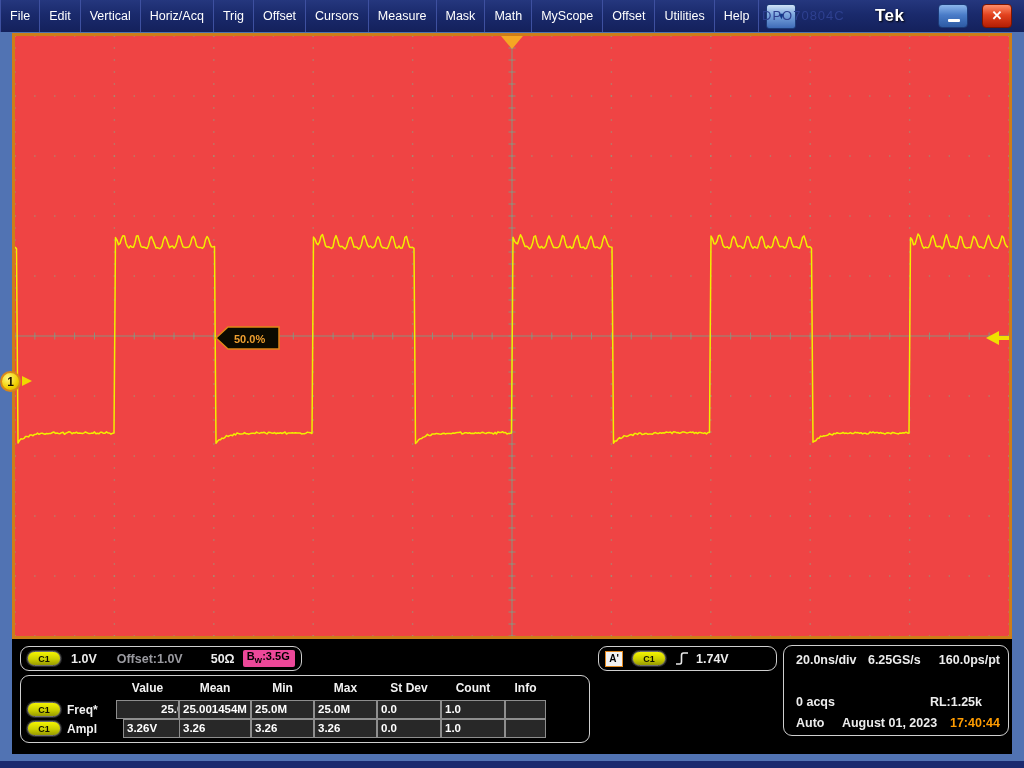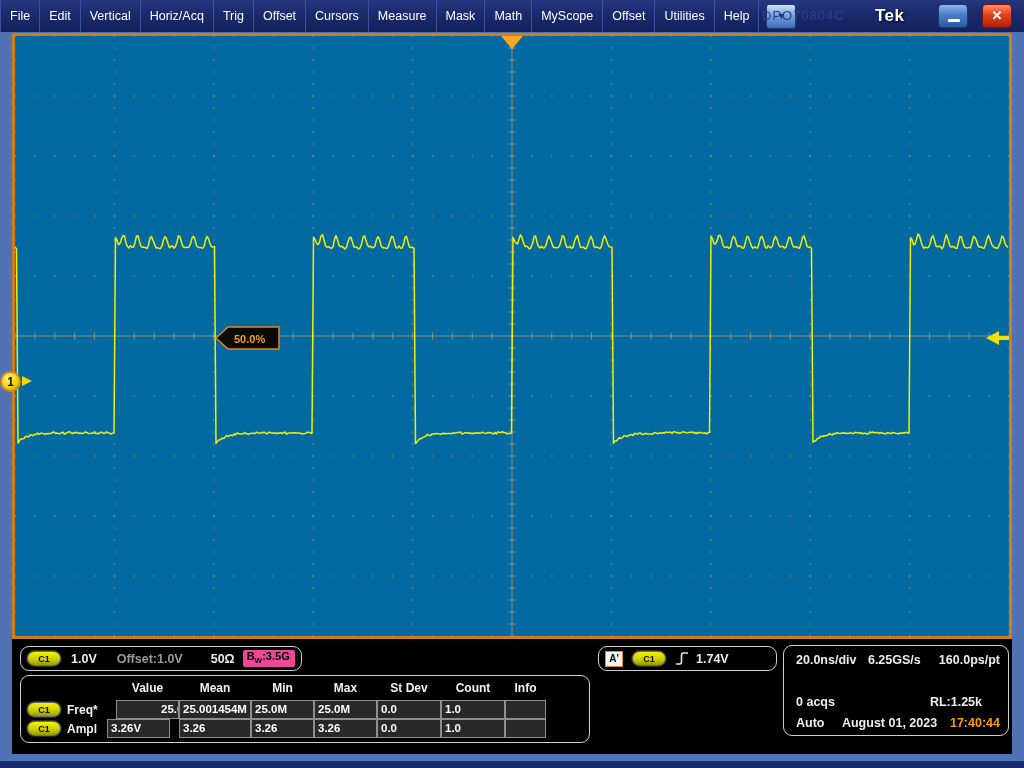--- a/index.html
+++ b/index.html
@@ -32,21 +32,21 @@
   .tek-logo{ position:absolute; left:875px; top:6px; font-size:17px; font-weight:bold; color:#fff;
              letter-spacing:.5px; text-shadow:1px 1px 2px #000; }
   .winbtn{ position:absolute; top:4px; width:30px; height:24px; border-radius:4px; }
   .btn-min{ left:938px; background:linear-gradient(180deg,#8cb6ec 0%,#4a7cc8 45%,#2c5aa4 100%); border:1px solid #1c3a78; }
   .btn-min .bar{ position:absolute; left:9px; bottom:5px; width:12px; height:3px; background:#fff; border-radius:1px; }
   .btn-close{ left:982px; background:linear-gradient(180deg,#ff8e6a 0%,#e2421e 45%,#b41e04 100%); border:1px solid #7d1500;
               color:#fff; font-weight:bold; font-size:13px; text-align:center; line-height:22px; }
   
   .frame{
     position:absolute; left:12px; top:33px; width:1000px; height:606px;
-    border:3px solid #ce7d18; background:#0369a1;
+    border:3px solid #ce7d18; background:#ef4444;
   }
   .gstage{ position:absolute; inset:0; }
   .trig-tri{
     position:absolute; left:486px; top:0; width:0; height:0;
     border-left:11px solid transparent; border-right:11px solid transparent;
     border-top:13px solid #f5a623;
   }
   .rarrow-tri{
     position:absolute; left:971px; top:295px; width:0; height:0;
     border-top:7px solid transparent; border-bottom:7px solid transparent;
@@ -1398,21 +1398,21 @@
       <div class="mlabel" style="left: 46px; top: 27px;">Freq*</div>
       <div class="mcell" style="left: 95px; width: 63px; top: 24px; padding-left: 44px;">25.0MHz</div>
       <div class="mcell" style="left: 158px; width: 72px; top: 24px;">25.001454M</div>
       <div class="mcell" style="left: 230px; width: 63px; top: 24px;">25.0M</div>
       <div class="mcell" style="left: 293px; width: 63px; top: 24px;">25.0M</div>
       <div class="mcell" style="left: 356px; width: 64px; top: 24px;">0.0</div>
       <div class="mcell" style="left: 420px; width: 64px; top: 24px;">1.0</div>
       <div class="mcell" style="left: 484px; width: 41px; top: 24px;"></div>
       <span class="badge" style="position: absolute; left: 6px; top: 45px;">C1</span>
       <div class="mlabel" style="left: 46px; top: 46px;">Ampl</div>
-      <div class="mcell" style="left: 86px; width: 63px; top: 43px;">3.26V</div>
+      <div class="mcell" style="left: 102px; width: 63px; top: 43px;">3.26V</div>
       <div class="mcell" style="left: 158px; width: 72px; top: 43px;">3.26</div>
       <div class="mcell" style="left: 230px; width: 63px; top: 43px;">3.26</div>
       <div class="mcell" style="left: 293px; width: 63px; top: 43px;">3.26</div>
       <div class="mcell" style="left: 356px; width: 64px; top: 43px;">0.0</div>
       <div class="mcell" style="left: 420px; width: 64px; top: 43px;">1.0</div>
       <div class="mcell" style="left: 484px; width: 41px; top: 43px;"></div>
     </div>
 
   <div class="rbox trigbox">
     <span class="abox">A'</span>

